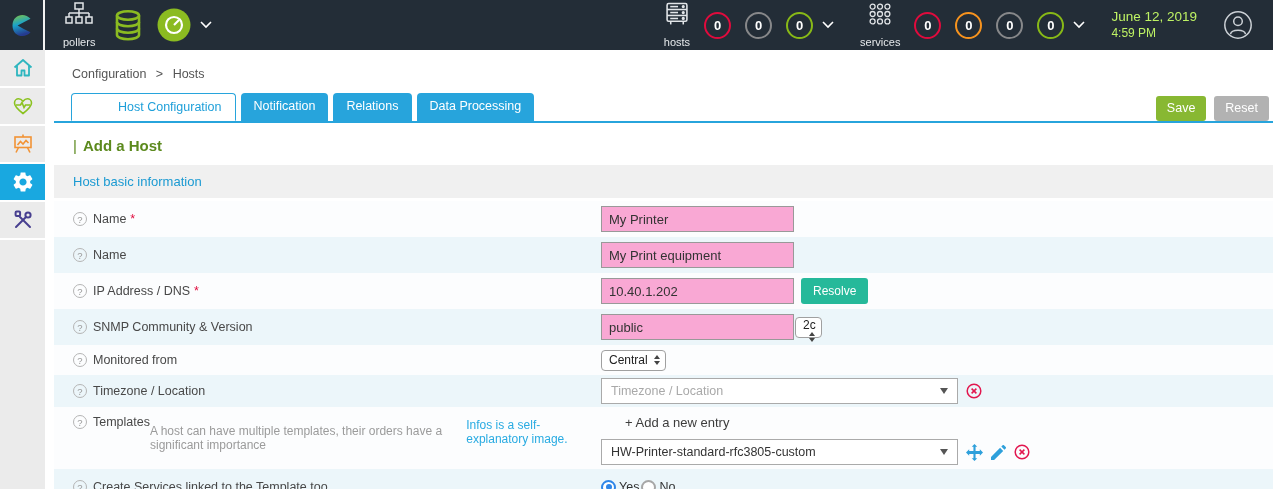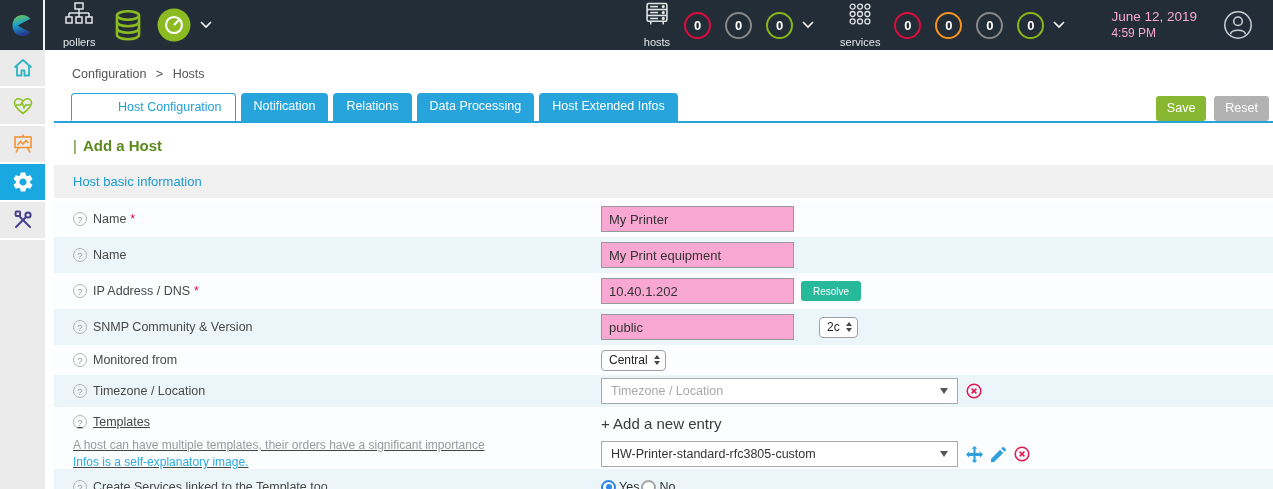--- a/index.html
+++ b/index.html
@@ -16,21 +16,21 @@
   .pollers { margin-left:18px; }
   .db-icon { margin-left:16px; }
   .gauge-icon { margin-left:12px; }
   .chev { margin-left:9px; display:flex; align-items:center; }
   .right-cluster { margin-left:auto; display:flex; align-items:center; padding-right:20px; }
   .counter { width:27px; height:27px; border-radius:50%; border:2px solid #fff; color:#fff;
     display:flex; align-items:center; justify-content:center; font-weight:bold; font-size:13px; margin-left:14px; }
   .c-red { border-color:#e00b3d; } .c-gray { border-color:#87888a; }
   .c-green { border-color:#88b917; } .c-orange { border-color:#f7931e; }
   .grp-gap { margin-left:26px; }
-  .datetime { margin-left:46px; color:#f9a8d4; line-height:1.25; }
+  .datetime { margin-left:26px; color:#bef264; line-height:1.25; }
   .dt-date { font-size:13.5px; }
   .dt-time { font-size:12px; }
   .user-btn { margin-left:26px; display:flex; align-items:center; }
 
   
   .sidebar { position:absolute; left:0; top:50px; width:45px; height:439px; background:#ebebeb; }
   .sb-item { width:45px; height:38px; display:flex; align-items:center; justify-content:center;
     border-bottom:2px solid #fff; cursor:pointer; }
   .sb-item.active { background:#19a8e0; }
 
@@ -64,42 +64,42 @@
   .cell-value { flex:1; display:flex; align-items:center; }
   .h36 { min-height:36px; } .h30 { min-height:30px; } .h32 { min-height:32px; }
   .help { width:14px; height:14px; border:1px solid #b5b5b5; border-radius:50%;
     color:#999; font-size:9.5px; display:inline-flex; align-items:center; justify-content:center;
     margin-right:6px; flex:0 0 14px; }
   .help::after { content:"?"; }
   .lbl { font-size:12.5px; color:#484848; }
   .req { color:#e00b3d; margin-left:4px; font-size:12.5px; }
   .txt { width:193px; height:26px; border:1px solid #999; background:#f9a8d4; padding:0 7px;
     font-size:13px; color:#333; font-family:inherit; }
-  .btn-resolve { margin-left:7px; height:20px; padding:0 12px; background:#26b99a; color:#fff;
-    border:none; border-radius:3px; font-size:10px; cursor:pointer; font-family:inherit; }
+  .btn-resolve { margin-left:7px; height:26px; padding:0 12px; background:#26b99a; color:#fff;
+    border:none; border-radius:3px; font-size:12px; cursor:pointer; font-family:inherit; }
   .mini-select { display:inline-flex; align-items:center; border:1px solid #a0a0a0; border-radius:4px;
     background:#fff; height:21px; padding:0 5px 0 7px; font-size:12px; color:#222; cursor:pointer; }
   .mini-select .spin { display:inline-flex; flex-direction:column; margin-left:6px; }
   .spin i { width:0; height:0; border-left:3.5px solid transparent; border-right:3.5px solid transparent; display:block; }
   .spin .up { border-bottom:4px solid #444; margin-bottom:2px; }
   .spin .dn { border-top:4px solid #444; }
-  .ml10 { margin-left:25px; }
+  .ml10 { margin-left:1px;flex-direction:column; }
   .select2 { width:357px; height:26px; border:1px solid #aaa; background:#fff;
     display:flex; align-items:center; padding:0 9px; cursor:pointer; }
   .select2 .s2-text { font-size:12.5px; color:#333; }
   .select2 .s2-text.placeholder { color:#a9a9a9; }
   .select2 .s2-arrow { margin-left:auto; width:0; height:0;
     border-left:4.5px solid transparent; border-right:4.5px solid transparent; border-top:6px solid #555; }
   .icon-btn { margin-left:8px; display:inline-flex; align-items:center; cursor:pointer; }
-  .tmpl-label-cell { flex-direction:column; align-items:flex-start; justify-content:flex-start; padding-top:8px;text-decoration:underline; }
+  .tmpl-label-cell { flex-direction:row; align-items:flex-start; justify-content:flex-start; padding-top:8px; }
   .tmpl-value-cell { flex-direction:column; align-items:flex-start; justify-content:flex-start; padding-top:8px; }
   .lblrow { display:flex; align-items:center; }
   .helper { margin-top:9px; font-size:12px; color:#9b9b9b; }
   .helper-link { margin-top:3px; font-size:12px; color:#29abe2; cursor:pointer; }
-  .add-entry { font-size:15px; color:#3c3c3c; cursor:pointer; }
+  .add-entry { font-size:13px; color:#3c3c3c; cursor:pointer;margin-left:24px; }
   .tmpl-sel-row { display:flex; align-items:center; margin-top:9px; }
   .radio { width:15px; height:15px; border-radius:50%; border:2px solid #a7a7a7; background:#fff;
     display:inline-block; position:relative; cursor:pointer; }
   .radio.checked { border-color:#2e86e8; }
   .radio.checked::after { content:""; position:absolute; left:2.5px; top:2.5px; width:6px; height:6px;
     border-radius:50%; background:#2e86e8; }
   .radio-lbl { font-size:12.5px; color:#333; margin:0 2px 0 3px; }
 </style>
 </head>
 <body>
@@ -284,21 +284,20 @@
     <span>Configuration</span>
     <span class="sep">&gt;</span>
     <span>Hosts</span>
   </div>
 
   <div class="tabrow">
     <div class="tab active">Host Configuration</div>
     <div class="tab">Notification</div>
     <div class="tab">Relations</div>
     <div class="tab">Data Processing</div>
-    <div class="tab">Host Extended Infos</div>
     <div class="btns">
       <button class="btn btn-save">Save</button>
       <button class="btn btn-reset">Reset</button>
     </div>
   </div>
 
   <div class="page-title">
     <span class="bar">|</span><span>Add a Host</span>
   </div>
 

